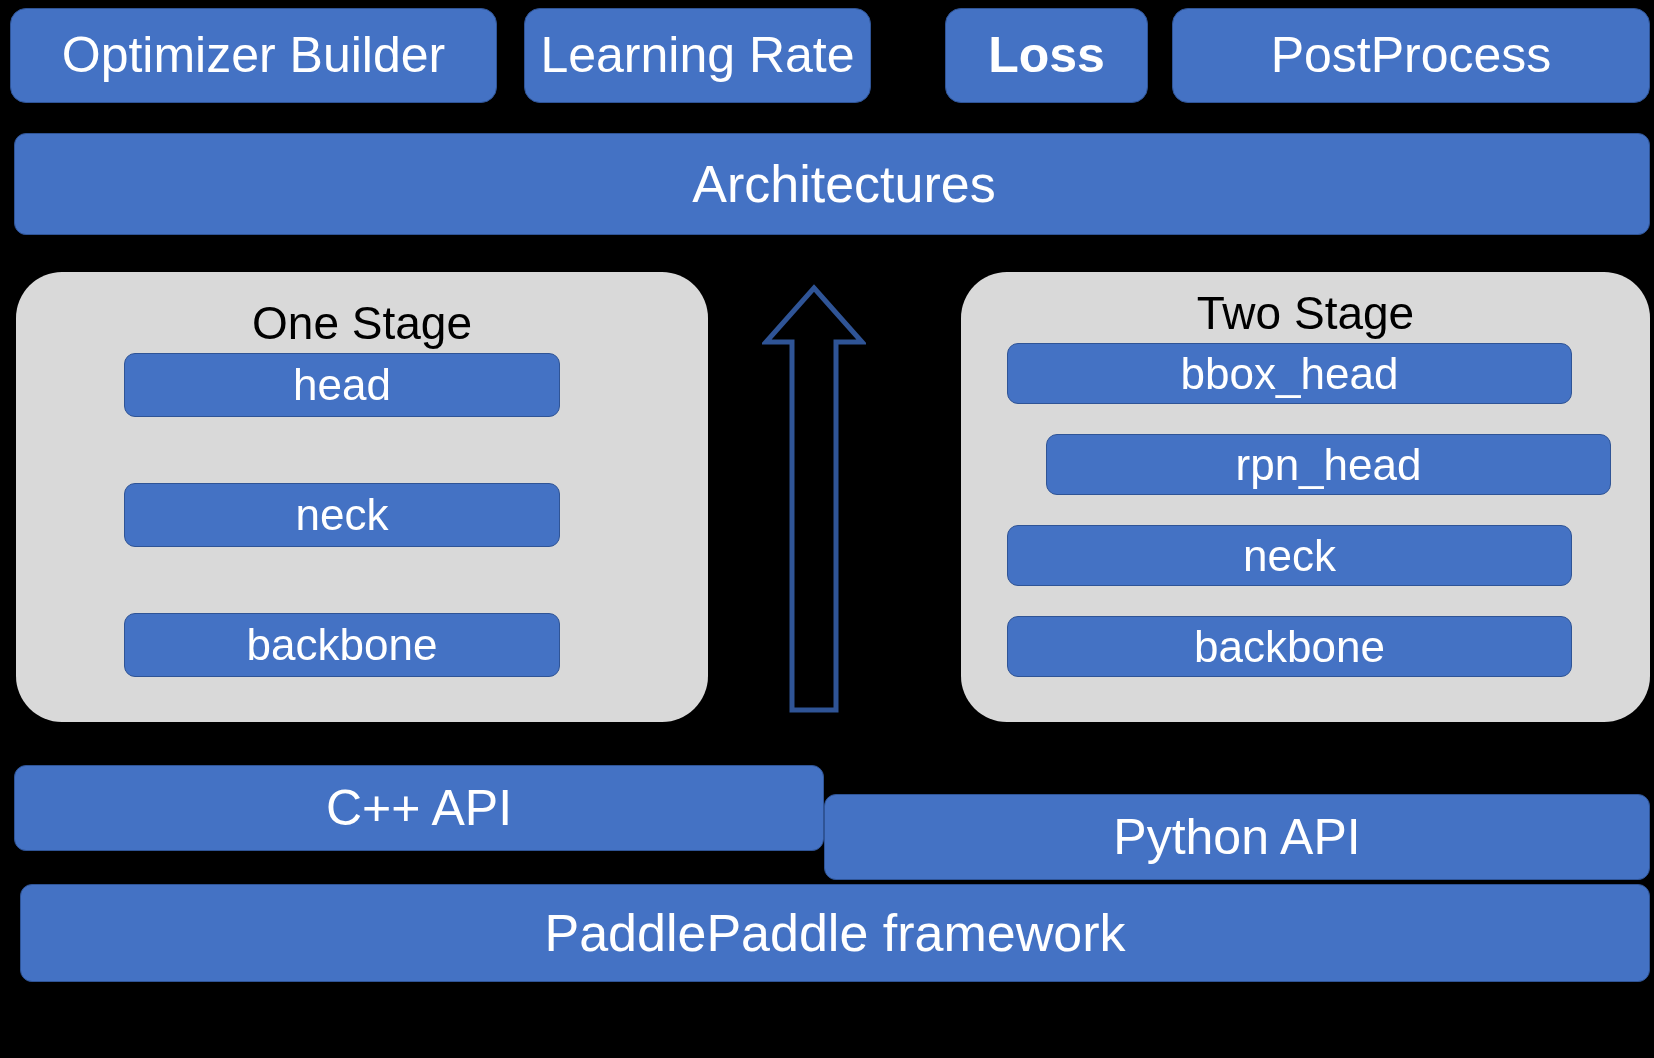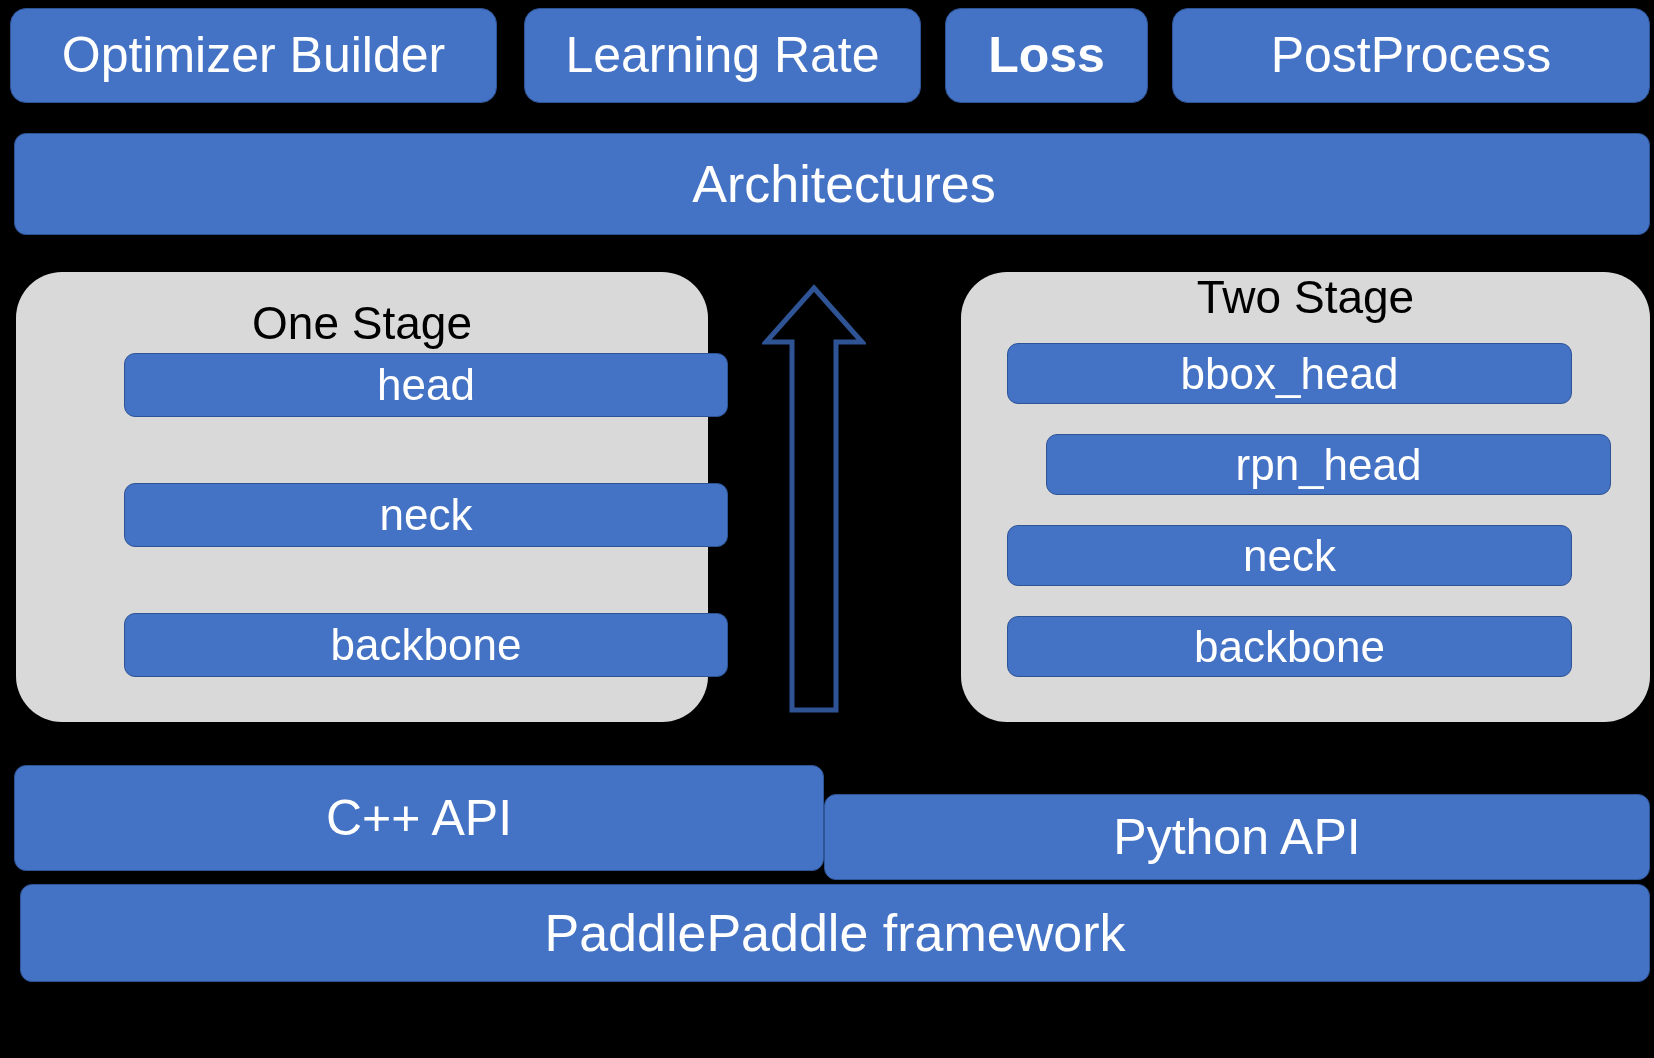--- a/index.html
+++ b/index.html
@@ -35,21 +35,21 @@
   }
 
   
   .chip {
     top: 8px;
     height: 95px;
     font-size: 50px;
     border-radius: 16px;
   }
   #chip-optimizer { left: 10px;   width: 487px; }
-  #chip-lr        { left: 524px;  width: 397px; }
+  #chip-lr        { left: 524px;  width: 347px; }
   #chip-loss      { left: 945px;  width: 203px; font-weight: bold; }
   #chip-post      { left: 1172px; width: 478px; }
 
   
   #architectures {
     left: 14px;
     top: 133px;
     width: 1636px;
     height: 102px;
     font-size: 52px;
@@ -71,39 +71,39 @@
     position: absolute;
     left: 0;
     right: 0;
     text-align: center;
     color: #000000;
     font-size: 46px;
     font-weight: 400;
     line-height: 1;
   }
   #panel-one-stage .stage-title { top: 28px; }
-  #panel-two-stage .stage-title { top: 2px; }
+  #panel-two-stage .stage-title { top: 18px; }
 
   .inner-box {
     position: absolute;
     background: #4472C4;
     border: 1px solid #2F5496;
     border-radius: 11px;
     color: #FFFFFF;
     display: flex;
     align-items: center;
     justify-content: center;
     text-align: center;
     font-size: 44px;
     box-sizing: border-box;
     white-space: nowrap;
   }
 
   
-  #panel-one-stage .inner-box { left: 108px; width: 604px; height: 64px; }
+  #panel-one-stage .inner-box { left: 108px; width: 436px; height: 64px; }
   #os-head     { top: 81px; }
   #os-neck     { top: 211px; }
   #os-backbone { top: 341px; }
 
   
   #panel-two-stage .inner-box { left: 46px; width: 565px; height: 61px; }
   #ts-bbox-head { top: 71px; }
   #ts-rpn-head  { top: 162px; margin-left: 39px; }
   #ts-neck      { top: 253px; }
   #ts-backbone  { top: 344px; }
@@ -115,21 +115,21 @@
     top: 284px;
     width: 104px;
     height: 430px;
   }
 
   
   #bar-cpp {
     left: 14px;
     top: 765px;
     width: 810px;
-    height: 106px;
+    height: 86px;
     font-size: 50px;
     border-radius: 12px;
   }
   #bar-python {
     left: 824px;
     top: 765px;
     width: 826px;
     height: 86px;
     font-size: 50px;
     border-radius: 12px;

